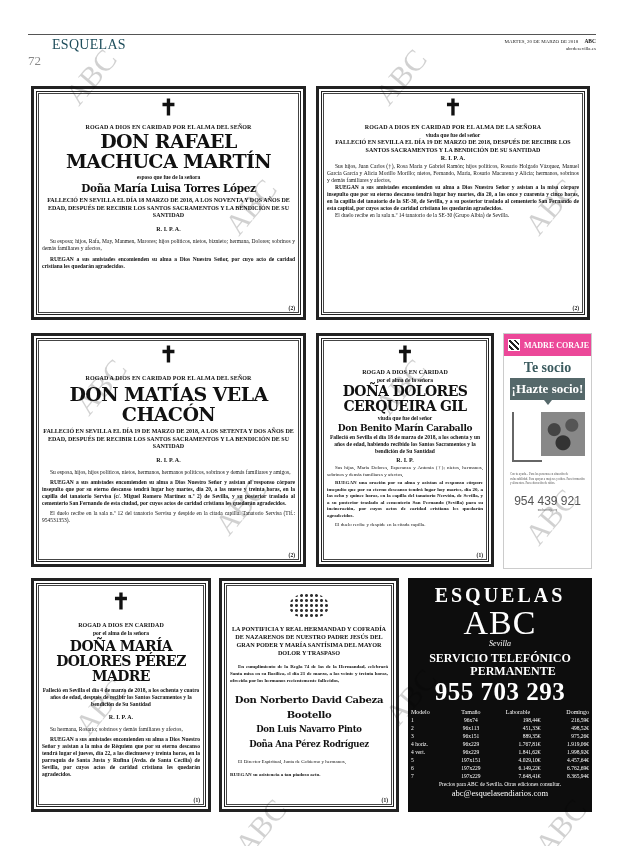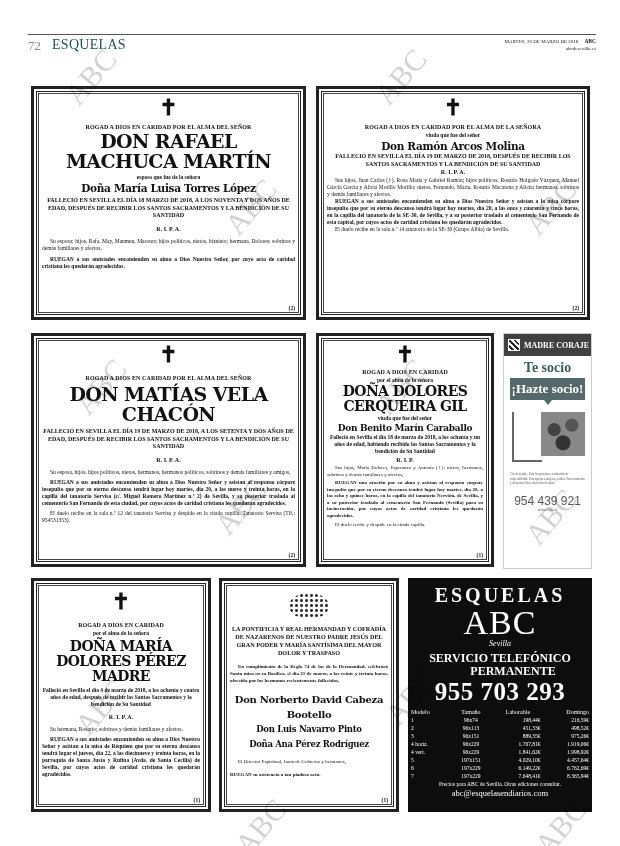--- a/index.html
+++ b/index.html
@@ -1,39 +1,39 @@
 <!DOCTYPE html>
 <html><head>
 <meta charset="utf-8">
 <style>
   * { box-sizing: border-box; margin: 0; padding: 0; }
   body { width: 620px; height: 846px; background: #ffffff; position: relative; overflow: hidden; font-family: "DejaVu Serif", serif; color: #111; }
   .header { position: absolute; left: 28px; top: 34px; width: 568px; border-top: 1px solid #555; height: 20px; }
-  .pg-num { position: absolute; left: 0; top: 3px; font-size: 13px; color: #888; font-family: "Liberation Serif", serif; }
+  .pg-num { position: absolute; left: 0; top: 18px; font-size: 13px; color: #888; font-family: "Liberation Serif", serif; }
   .section { position: absolute; left: 24px; top: 2px; font-size: 14px; color: #1f4e5c; font-family: "Liberation Serif", serif; letter-spacing: 0.3px; }
   .hdr-right { position: absolute; right: 0; top: 3px; text-align: right; font-size: 5px; line-height: 7px; color: #222; font-family: "Liberation Serif", serif; }
   .hdr-right b { margin-left: 6px; font-weight: bold; font-size: 5.5px; }
 
   .notice { position: absolute; background: #fff; border: 3px solid #222; outline: 1px solid #222; outline-offset: -6px; padding: 8px 8px 4px 8px; font-family: "Liberation Serif", serif; }
   .notice .inner { position: absolute; inset: 4px; border: 1px solid #444; }
   .cross { text-align: center; font-size: 22px; line-height: 22px; font-weight: bold; position: relative; }
   .rogad { text-align: center; font-size: 6px; font-weight: bold; line-height: 8px; letter-spacing: 0.1px; position: relative; }
   .big-name { text-align: center; font-size: 19px; font-weight: bold; line-height: 20px; position: relative; font-family: "DejaVu Serif", serif; letter-spacing: -0.6px; }
   .big-name.small { font-size: 14px; line-height: 15px; }
   .relation { text-align: center; font-size: 5.5px; line-height: 8px; position: relative; font-weight: bold; }
   .spouse { text-align: center; font-size: 10.5px; font-weight: bold; line-height: 14px; position: relative; font-family: "DejaVu Serif", serif; letter-spacing: -0.3px; }
   .spouse.small { font-size: 9px; line-height: 12px; }
   .body-b { text-align: center; font-size: 6px; font-weight: bold; line-height: 7.5px; position: relative; }
   .ripa { text-align: center; font-size: 6px; font-weight: bold; line-height: 10px; position: relative; }
   .para { font-size: 5.5px; line-height: 7px; text-indent: 8px; position: relative; text-align: justify; margin-bottom: 2px; }
   .para.bold { font-weight: bold; }
   .count { position: absolute; right: 8px; bottom: 6px; font-size: 5.5px; font-weight: bold; }
 
   .ad-mc { position: absolute; left: 503px; top: 333px; width: 89px; height: 236px; border: 1px solid #ccc; background: #fff; font-family: "Liberation Serif", serif; }
-  .mc-top { background: #404040; color: #fff; height: 22px; display: flex; align-items: center; padding-left: 4px; font-size: 8px; font-weight: bold; }
+  .mc-top { background: #ec4899; color: #fff; height: 22px; display: flex; align-items: center; padding-left: 4px; font-size: 8px; font-weight: bold; }
   .mc-logo { width: 12px; height: 12px; border: 1px solid #fff; margin-right: 4px; background: repeating-linear-gradient(45deg,#fff 0 2px,#222 2px 4px); }
   .mc-tellama { text-align: center; color: #3b5b5f; font-size: 14px; font-weight: bold; line-height: 20px; margin-top: 2px; }
   .mc-socio { background: #55686a; color: #fff; text-align: center; font-size: 13px; font-weight: bold; line-height: 16px; padding: 3px 0; margin: 0 6px; position: relative; }
   .mc-socio::after { content: ""; position: absolute; left: 50%; bottom: -5px; border-left: 4px solid transparent; border-right: 4px solid transparent; border-top: 5px solid #55686a; margin-left: -4px; }
   .mc-img { height: 60px; margin: 8px 4px 4px; position: relative; }
   .mc-giraffe { position: absolute; left: 4px; top: 4px; width: 30px; height: 50px; border-left: 2px solid #666; border-bottom: 2px solid #666; }
   .mc-photo { position: absolute; right: 2px; top: 4px; width: 44px; height: 44px; background: radial-gradient(circle at 30% 40%, #444 0 6px, transparent 7px), radial-gradient(circle at 70% 30%, #555 0 6px, transparent 7px), radial-gradient(circle at 50% 70%, #333 0 7px, transparent 8px), #888; }
   .mc-text { font-size: 3px; line-height: 4.5px; color: #555; padding: 0 6px; }
   .mc-phone { text-align: center; font-size: 12px; color: #555; font-family: "Liberation Sans", sans-serif; margin-top: 8px; }
   .mc-web { text-align: center; font-size: 3px; color: #666; line-height: 5px; }
@@ -76,21 +76,20 @@
   <div class="para">Su esposa; hijos, Rafa, May, Manmen, Marores; hijos políticos, nietos, biznieto; hermana, Dolores; sobrinos y demás familiares y afectos,</div>
   <div class="para bold" style="margin-top:4px;">RUEGAN a sus amistades encomienden su alma a Dios Nuestro Señor, por cuyo acto de caridad cristiana les quedarán agradecidos.</div>
   <span class="count">(2)</span>
 </div>
 
 <div class="notice" style="left:316px; top:86px; width:274px; height:234px;">
   <div class="inner"></div>
   <div class="cross">✝</div>
   <div class="rogad" style="margin-top:4px;">ROGAD A DIOS EN CARIDAD POR EL ALMA DE LA SEÑORA</div>
   <div class="relation">viuda que fue del señor</div>
-  <div class="spouse">Don Ramón Arcos Molina</div>
   <div class="body-b">FALLECIÓ EN SEVILLA EL DÍA 19 DE MARZO DE 2018, DESPUÉS DE RECIBIR LOS SANTOS SACRAMENTOS Y LA BENDICIÓN DE SU SANTIDAD</div>
   <div class="ripa" style="line-height:9px;">R. I. P. A.</div>
   <div class="para" style="margin-bottom:0;">Sus hijos, Juan Carlos (†), Rosa María y Gabriel Ramón; hijos políticos, Rosario Holgado Vázquez, Manuel García García y Alicia Morillo Morillo; nietos, Fernando, María, Rosario Macarena y Alicia; hermanos, sobrinos y demás familiares y afectos,</div>
   <div class="para bold" style="margin-bottom:0;">RUEGAN a sus amistades encomienden su alma a Dios Nuestro Señor y asistan a la misa córpore insepulto que por su eterno descanso tendrá lugar hoy martes, día 20, a las once y cuarenta y cinco horas, en la capilla del tanatorio de la SE-30, de Sevilla, y a su posterior traslado al cementerio San Fernando de esta capital, por cuyos actos de caridad cristiana les quedarán agradecidos.</div>
   <div class="para">El duelo recibe en la sala n.º 14 tanatorio de la SE-30 (Grupo Albia) de Sevilla.</div>
   <span class="count">(2)</span>
 </div>
 
 <div class="notice" style="left:31px; top:333px; width:275px; height:234px;">
   <div class="inner"></div>

